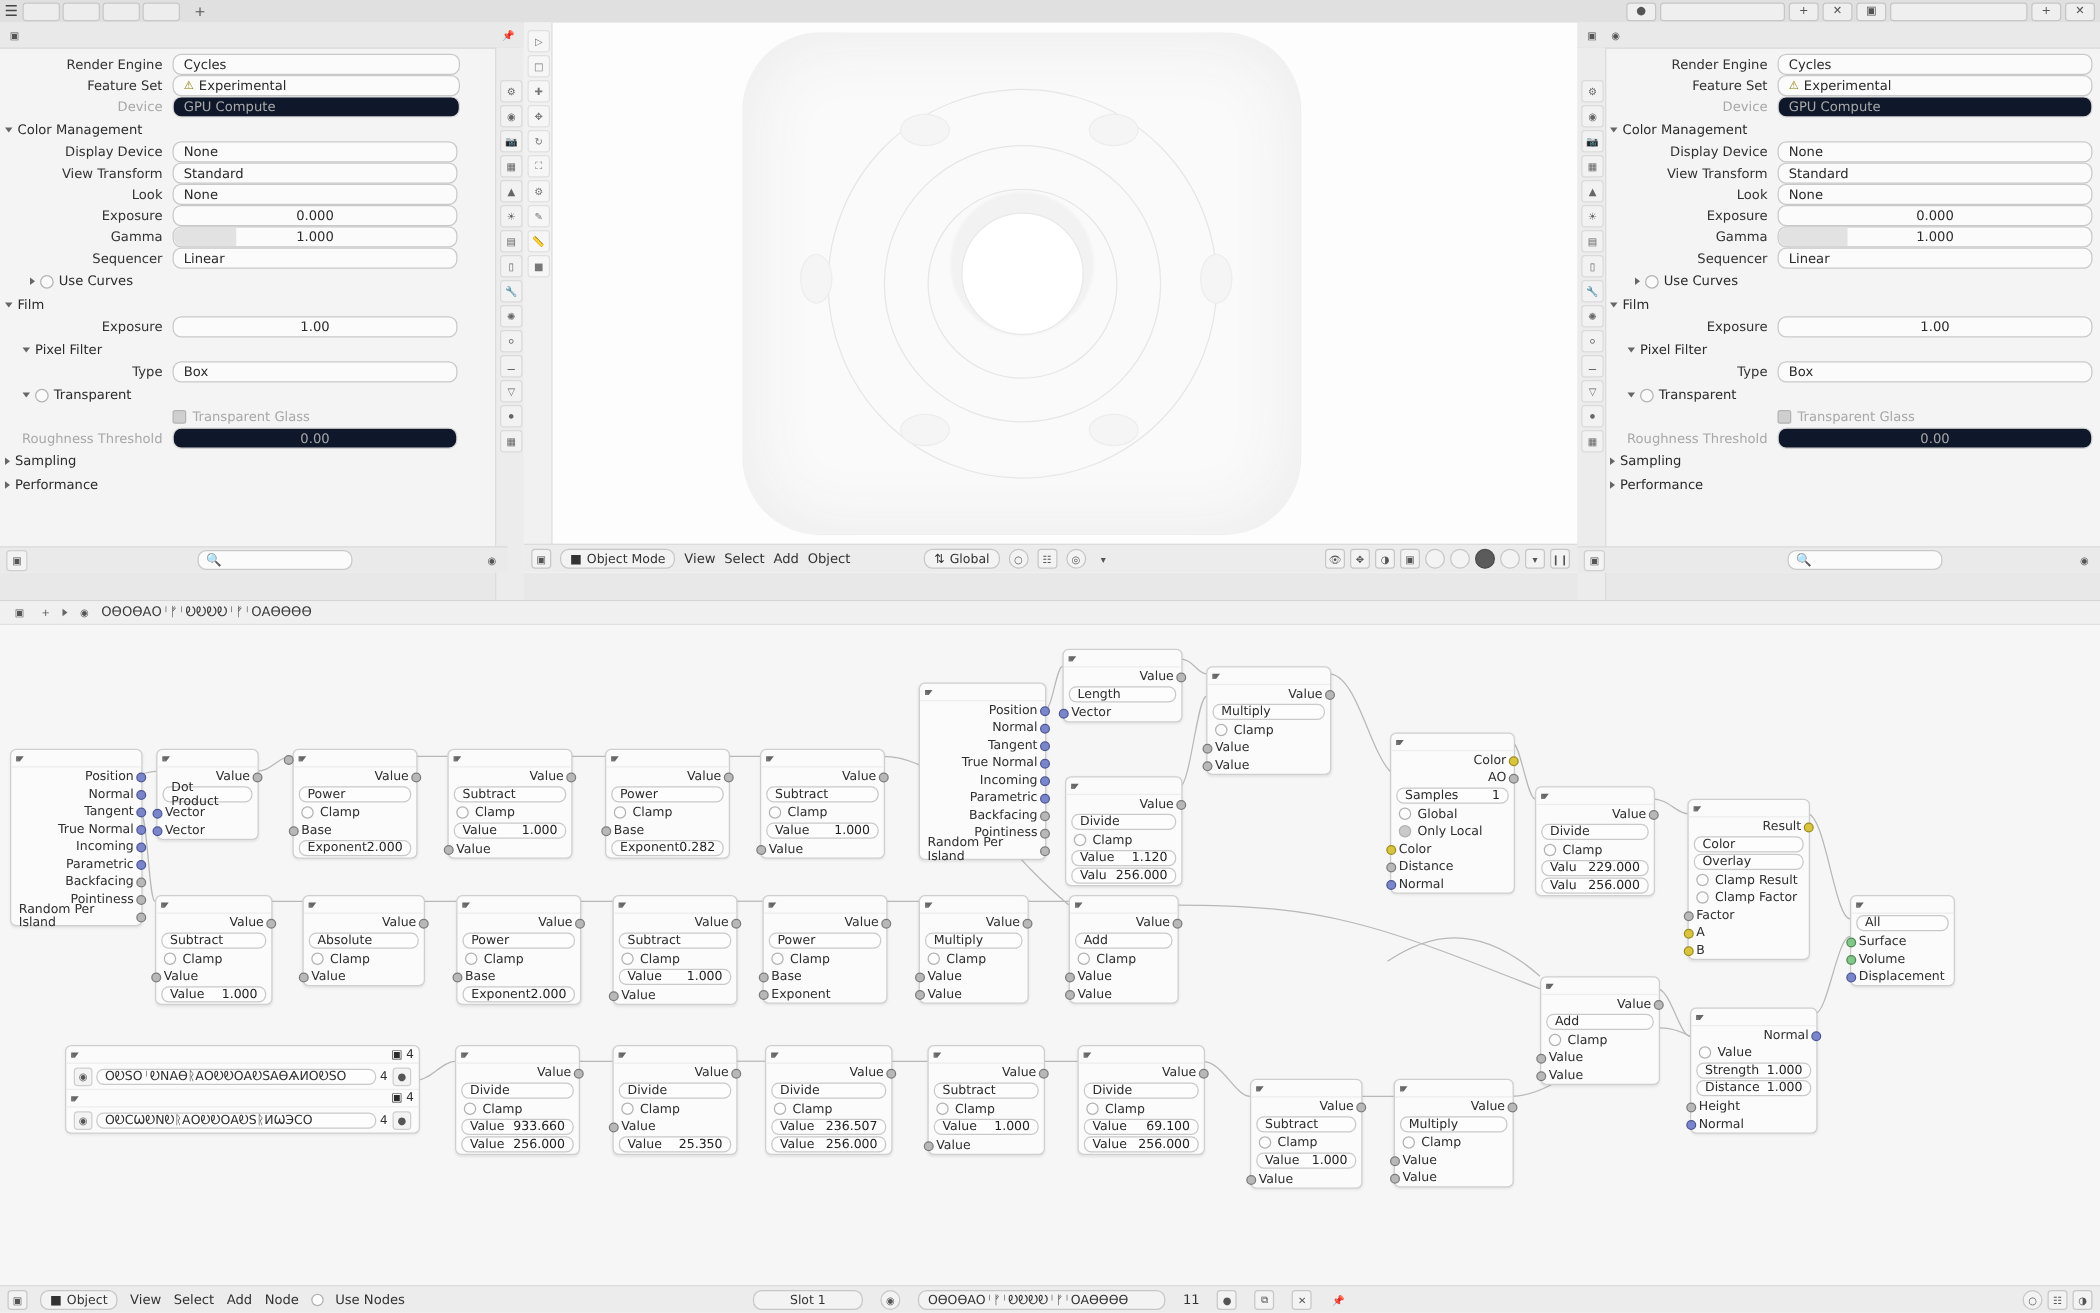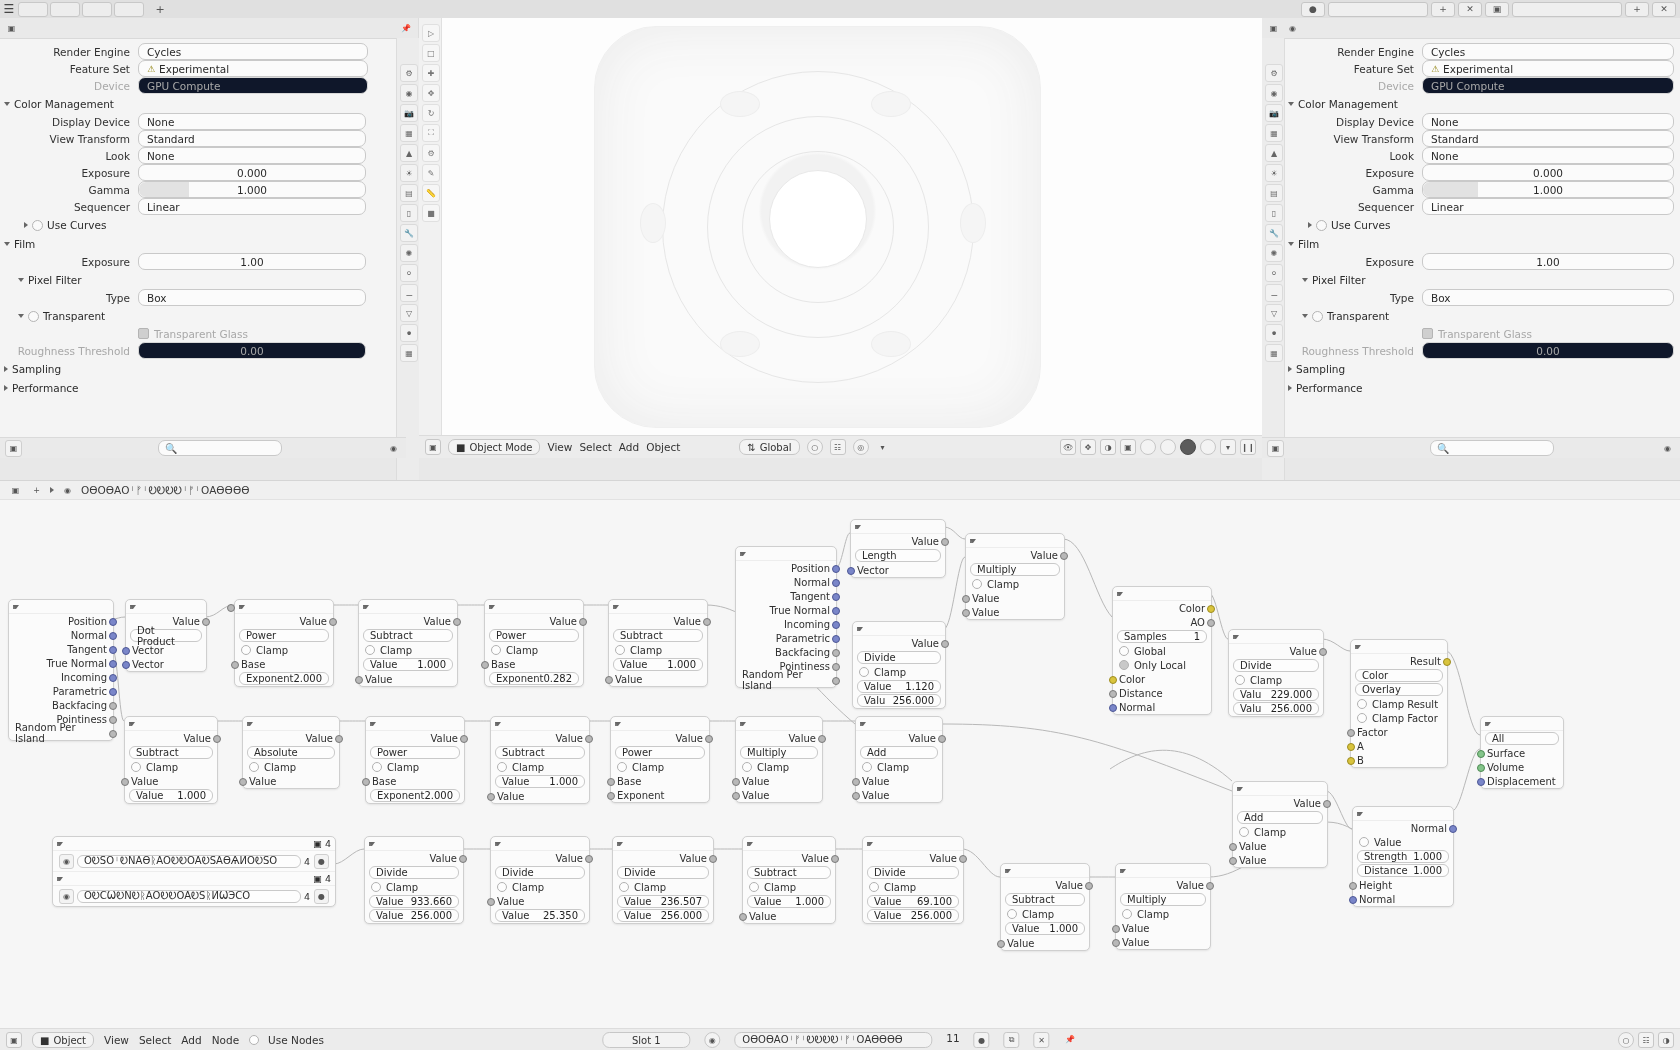--- a/index.html
+++ b/index.html
@@ -73,21 +73,21 @@
   .sock.out{right:-4px;}
   .sock.in{left:-4px;}
   .sock.yellow{background:#d9c43d;border-color:#9d8c20;}
   .sock.blue{background:#7a86c9;border-color:#4d5795;}
   .sock.gray{background:#b8b8b8;}
   .sock.green{background:#84c58a;border-color:#4e8a54;}
   .ncheck{display:inline-block;width:8px;height:8px;border-radius:50%;border:1px solid #b2b2b2;background:#fdfdfd;margin-right:5px;}
   .ncheck.on{background:#c9c9c9;}
   svg.links{position:absolute;left:0;top:0;width:100%;height:100%;pointer-events:none;}
   .nfooter{position:absolute;left:0;right:0;bottom:0;height:22px;background:#ececec;border-top:1px solid #dcdcdc;display:flex;align-items:center;gap:10px;padding:0 6px;font-size:10.5px;color:#333;}
-  .centergrp{position:absolute;left:50%;transform:translateX(-50%);display:flex;align-items:flex-start;gap:14px;}
+  .centergrp{position:absolute;left:50%;transform:translateX(-50%);display:flex;align-items:center;gap:14px;}
   .rightgrp{margin-left:auto;display:flex;align-items:center;gap:4px;}
   .small{font-size:9.5px;}
 </style>
 </head>
 <body>
 
 <div class="app">
 
   <div class="topbar">
     <div class="ham">☰</div>

